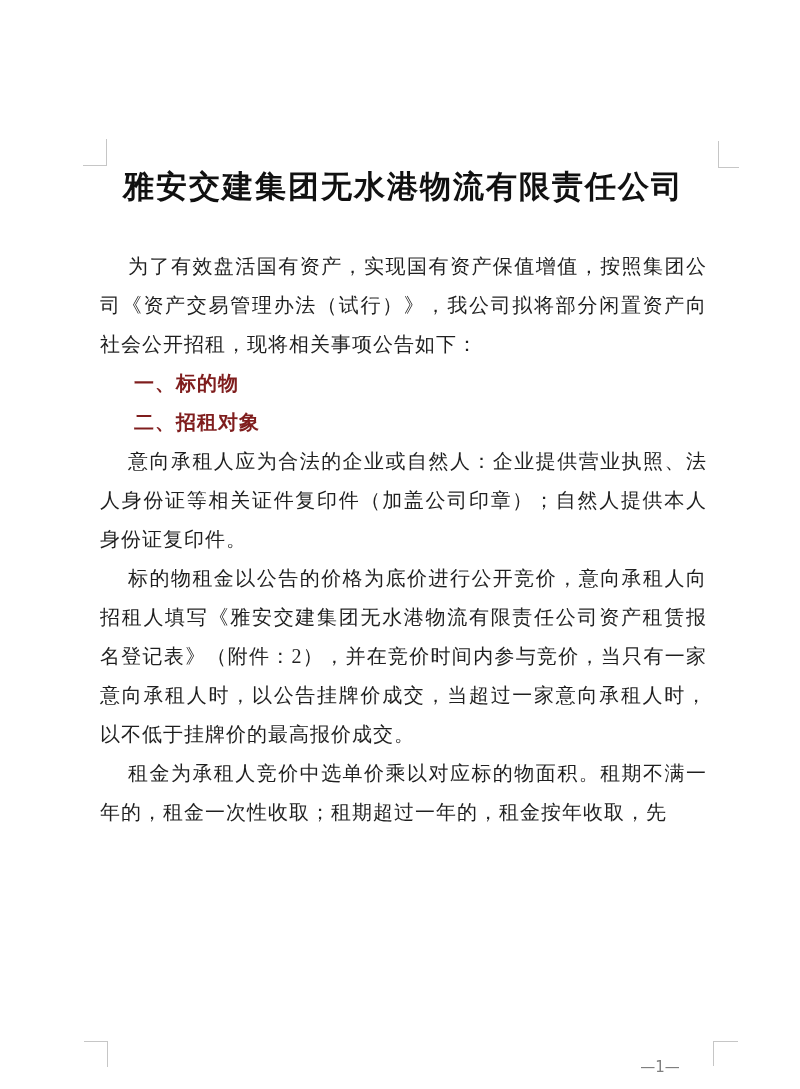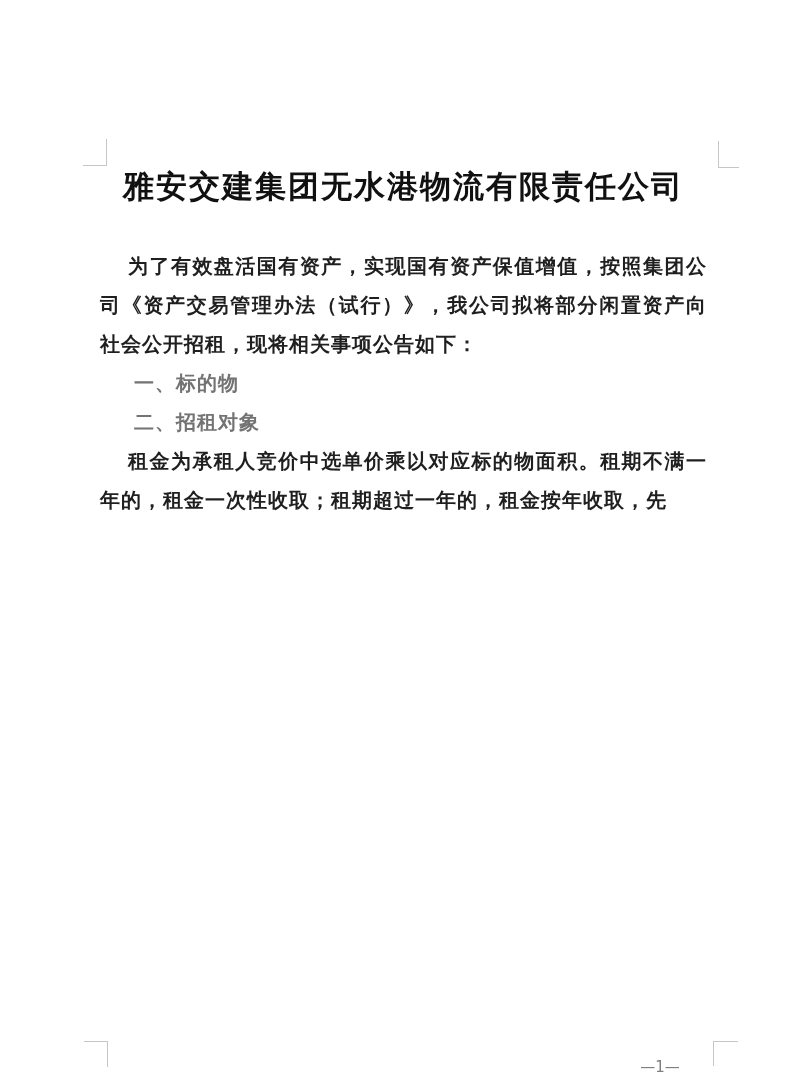--- a/index.html
+++ b/index.html
@@ -48,30 +48,29 @@
     margin-top: 43px;
     font-family: "Liberation Serif", "DejaVu Serif", serif;
     font-size: 20px;
     line-height: 39px;
     letter-spacing: 1px;
     text-align: justify;
     color: #1f1f1f;
   }
   .doc-body p {
     margin: 0;
-    font-weight: bold;
   }
   .para {
     text-indent: 28px;
   }
   .heading {
     text-indent: 34px;
     font-weight: 700;
     font-family: "Liberation Sans", "DejaVu Sans", sans-serif;
-    color: #737373;
+    color: #7f1d1d;
   }
 
   .page-number {
     position: absolute;
     left: 626px;
     top: 1029px;
     width: 68px;
     text-align: center;
     font-family: "DejaVu Sans", sans-serif;
     font-size: 15px;
@@ -89,19 +88,21 @@
   <div class="mark mark-bl"></div>
   <div class="mark mark-br"></div>
 
   <div class="content">
     <h1 class="doc-title line1">雅安交建集团无水港物流有限责任公司</h1>
 
     <div class="doc-body">
       <p class="para">为了有效盘活国有资产，实现国有资产保值增值，按照集团公司《资产交易管理办法（试行）》，我公司拟将部分闲置资产向社会公开招租，现将相关事项公告如下：</p>
       <p class="heading">一、标的物</p>
       <p class="heading">二、招租对象</p>
+      <p class="para">意向承租人应为合法的企业或自然人：企业提供营业执照、法人身份证等相关证件复印件（加盖公司印章）；自然人提供本人身份证复印件。</p>
+      <p class="para">标的物租金以公告的价格为底价进行公开竞价，意向承租人向招租人填写《雅安交建集团无水港物流有限责任公司资产租赁报名登记表》（附件：2），并在竞价时间内参与竞价，当只有一家意向承租人时，以公告挂牌价成交，当超过一家意向承租人时，以不低于挂牌价的最高报价成交。</p>
       <p class="para">租金为承租人竞价中选单价乘以对应标的物面积。租期不满一年的，租金一次性收取；租期超过一年的，租金按年收取，先</p>
     </div>
   </div>
 
   <div class="page-number">—1—</div>
 
 </div>
 
 </body></html>

